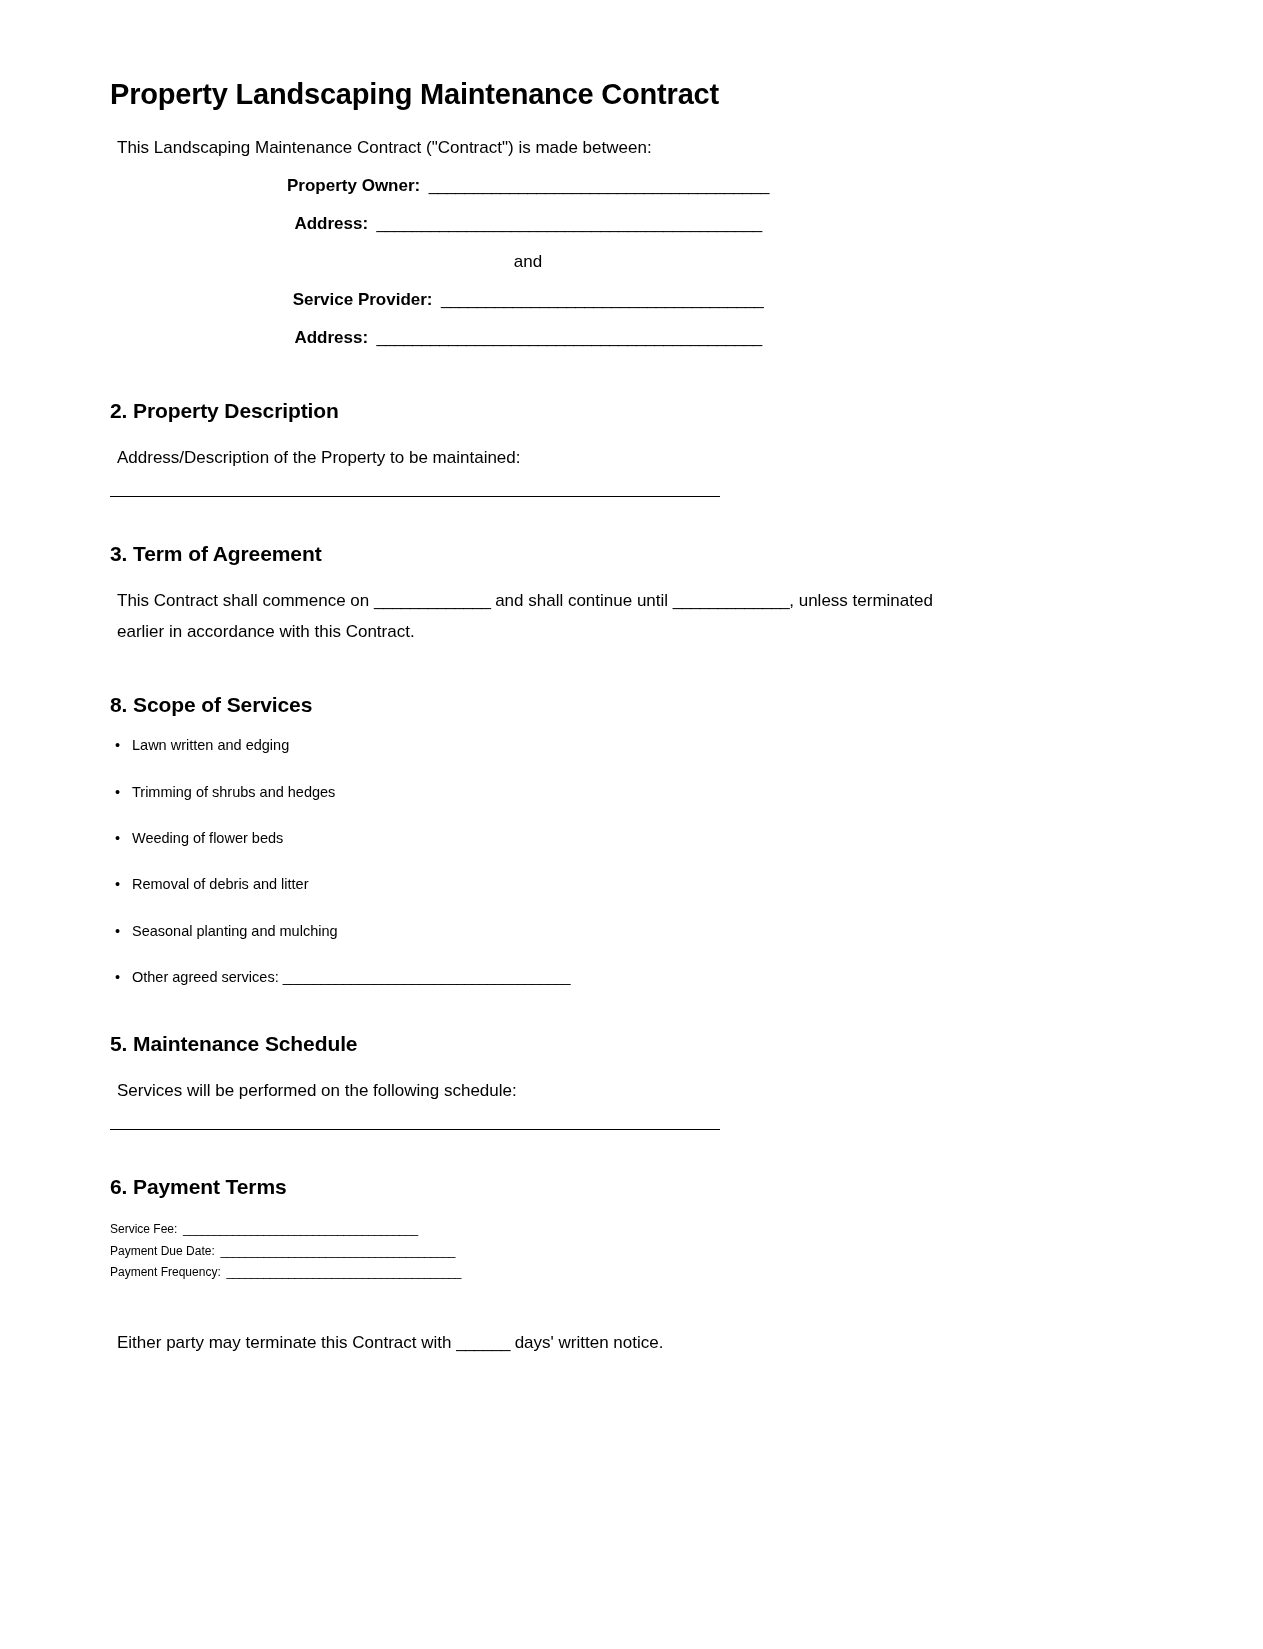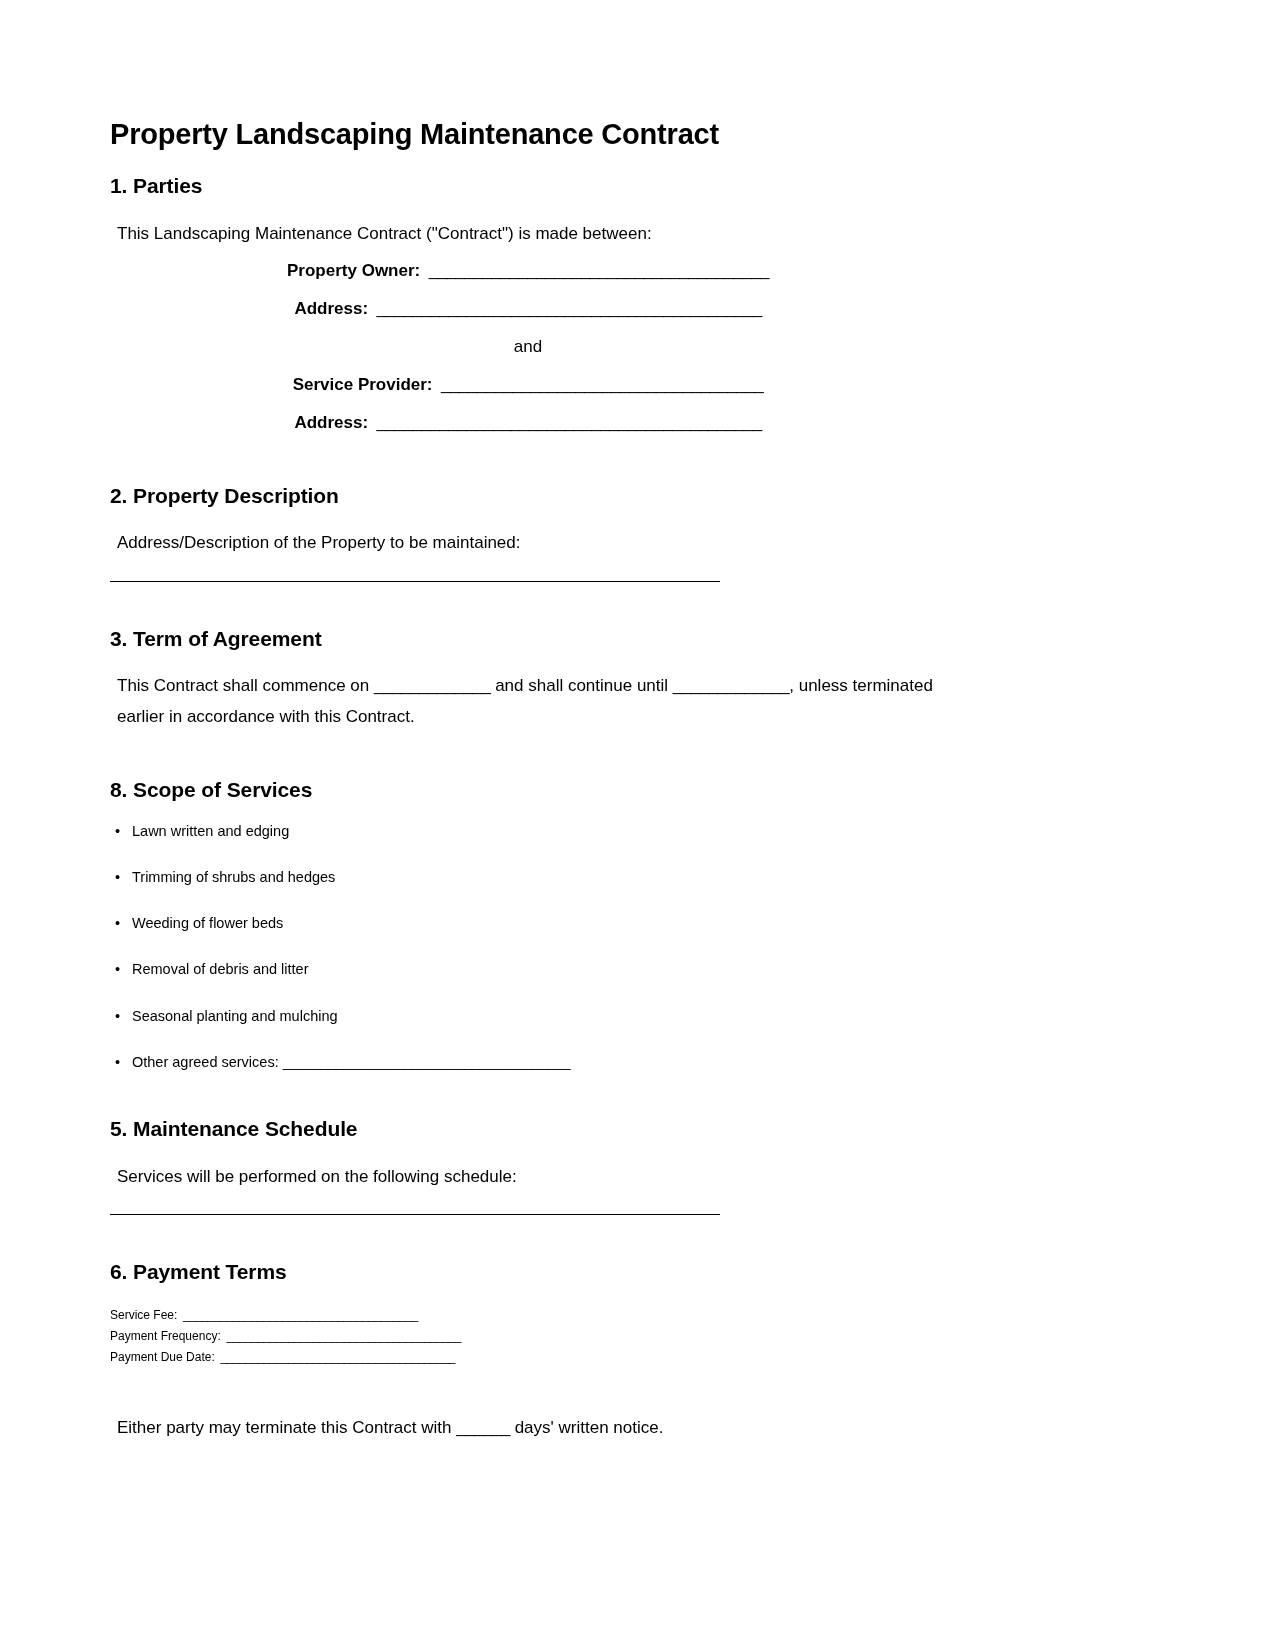--- a/index.html
+++ b/index.html
@@ -9,21 +9,21 @@
   }
   body {
     font-family: "Liberation Sans", sans-serif;
     color: #000000;
   }
   .page {
     width: 1056px;
     min-height: 1649px;
     background: #ffffff;
     box-sizing: border-box;
-    padding: 118px 110px 40px 110px;
+    padding: 78px 110px 40px 110px;
     position: relative;
   }
   .doc-title {
     font-size: 29px;
     font-weight: bold;
     letter-spacing: -0.2px;
     margin: 0 0 22px 0;
     line-height: 1.15;
   }
   .section-heading {
@@ -100,21 +100,20 @@
   }
 </style>
 </head>
 <body>
 
 <div class="page">
 
   <h1 class="doc-title">Property Landscaping Maintenance Contract</h1>
 
   <div class="section first-section">
-    <h2 class="section-heading">1. Parties</h2>
 
     <p class="para intro">This Landscaping Maintenance Contract ("Contract") is made between:</p>
 
     <p class="para tight">
       <span class="bold-label">Property Owner:</span><span class="blank">  ______________________________________</span>
     </p>
 
     <p class="para tight">
       <span class="bold-label">Address:</span><span class="blank">  ___________________________________________</span>
     </p>
@@ -179,25 +178,25 @@
     <div class="fullrule"></div>
   </div>
 
   <div class="section spaced">
     <h2 class="section-heading">6. Payment Terms</h2>
     <div class="payment-block">
       <div class="payment-line">
         <span>Service Fee:</span><span class="blank">  ______________________________________</span>
       </div>
       <div class="payment-line">
+        <span>Payment Due Date:</span><span class="blank">  ______________________________________</span>
+      </div>
+      <div class="payment-line">
         <span>Payment Frequency:</span><span class="blank">  ______________________________________</span>
       </div>
-      <div class="payment-line">
-        <span>Payment Due Date:</span><span class="blank">  ______________________________________</span>
-      </div>
     </div>
   </div>
 
   <div class="section spaced">
     <p class="para intro">
       <span>Either party may terminate this Contract with </span><span class="blank">______</span><span> days' written notice.</span>
     </p>
   </div>
 
 </div>

